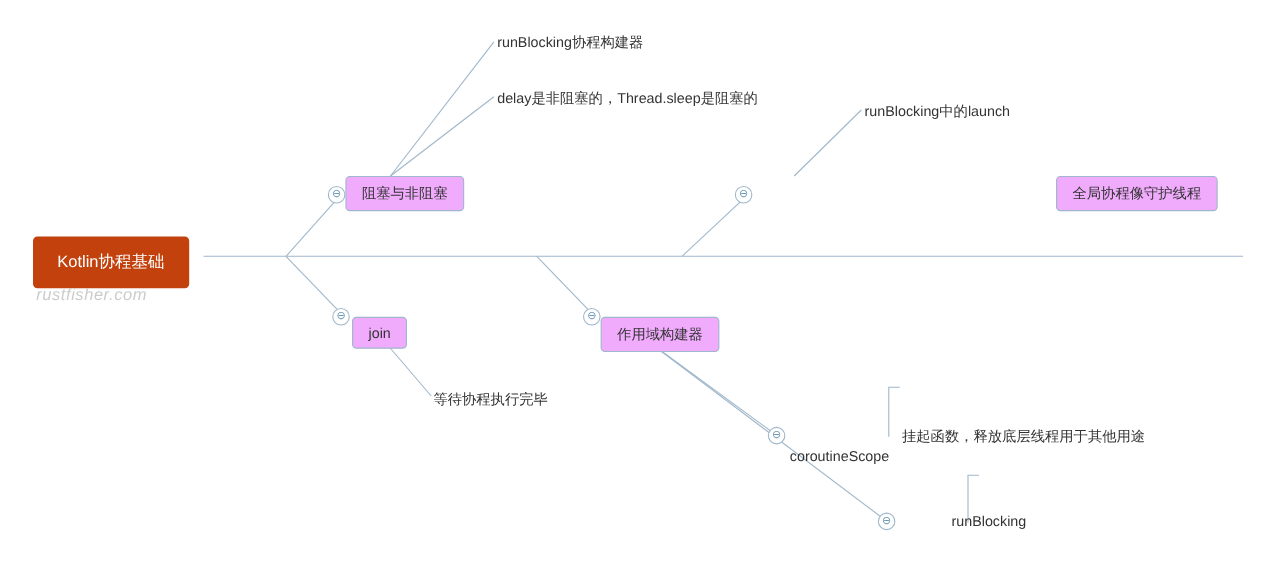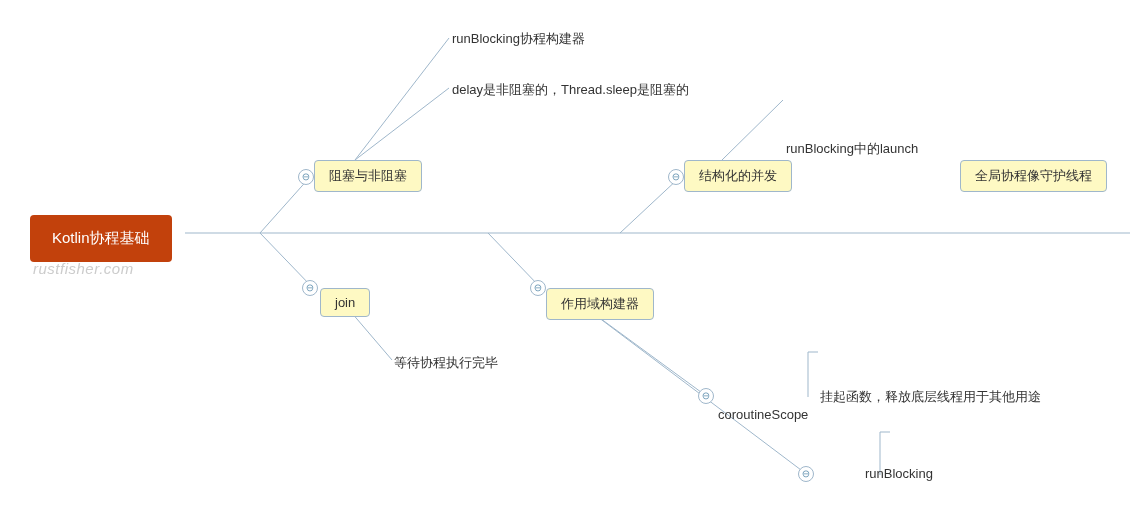--- a/index.html
+++ b/index.html
@@ -1,18 +1,18 @@
 <!DOCTYPE html>
 <html><head>
 <meta charset="utf-8">
 <style>
   html,body{margin:0;padding:0;width:1146px;height:515px;background:#fff;font-family:"Microsoft YaHei",Arial,sans-serif;font-size:13px;color:#333;}
   .stage{position:relative;width:1146px;height:515px;}
   svg.lines{position:absolute;left:0;top:0;width:1146px;height:515px;pointer-events:none;}
-  .node{position:absolute;border:1px solid #9fb7cb;border-radius:4px;background:#fef9c3;padding:6px 14px;white-space:nowrap;font-size:13px;color:#333;}
+  .node{position:absolute;border:1px solid #9fb7cb;border-radius:4px;background:#f0abfc;padding:6px 14px;white-space:nowrap;font-size:13px;color:#333;}
   .root{position:absolute;background:#c2410c;color:#fff;border-radius:4px;padding:14px 22px;font-size:15px;white-space:nowrap;}
   .leaf{position:absolute;white-space:nowrap;font-size:13px;color:#333;}
   .watermark{position:absolute;color:#ccc;font-style:italic;font-size:15px;letter-spacing:.5px;}
   .toggle{position:absolute;width:14px;height:14px;border:1px solid #9fb7cb;border-radius:50%;background:#fff;display:flex;align-items:center;justify-content:center;font-size:10px;line-height:1;color:#6a97b4;cursor:pointer;}
 </style>
 </head>
 <body>
 <div class="stage">
 
 <svg class="lines">
@@ -45,22 +45,21 @@
 <div class="toggle" style="left:298px;top:169px;">⊖</div>
 <div class="node" style="left:314px;top:160px;">阻塞与非阻塞</div>
 <div class="leaf" style="left:452px;top:81px;">delay是非阻塞的，Thread.sleep是阻塞的</div>
 <div class="leaf" style="left:452px;top:30px;">runBlocking协程构建器</div>
 
 <div class="toggle" style="left:302px;top:280px;">⊖</div>
 <div class="node" style="left:320px;top:288px;">join</div>
 <div class="leaf" style="left:394px;top:354px;">等待协程执行完毕</div>
 
 <div class="toggle" style="left:668px;top:169px;">⊖</div>
-<div class="node" style="left:684px;top:160px;">结构化的并发</div>
-<div class="leaf" style="left:786px;top:92px;margin-top:48px;">runBlocking中的launch</div>
+<div class="leaf" style="left:786px;top:92px;">runBlocking中的launch</div>
 
 <div class="toggle" style="left:530px;top:280px;">⊖</div>
 <div class="node" style="left:546px;top:288px;">作用域构建器</div>
 
 <div class="toggle" style="left:698px;top:388px;">⊖</div>
 <div class="leaf" style="left:718px;top:388px;margin-top:19px;">coroutineScope</div>
 <div class="leaf" style="left:820px;top:345px;margin-top:43px;">挂起函数，释放底层线程用于其他用途</div>
 
 <div class="toggle" style="left:798px;top:466px;">⊖</div>
 <div class="leaf" style="left:818px;top:466px;margin-left:47px;">runBlocking</div>

